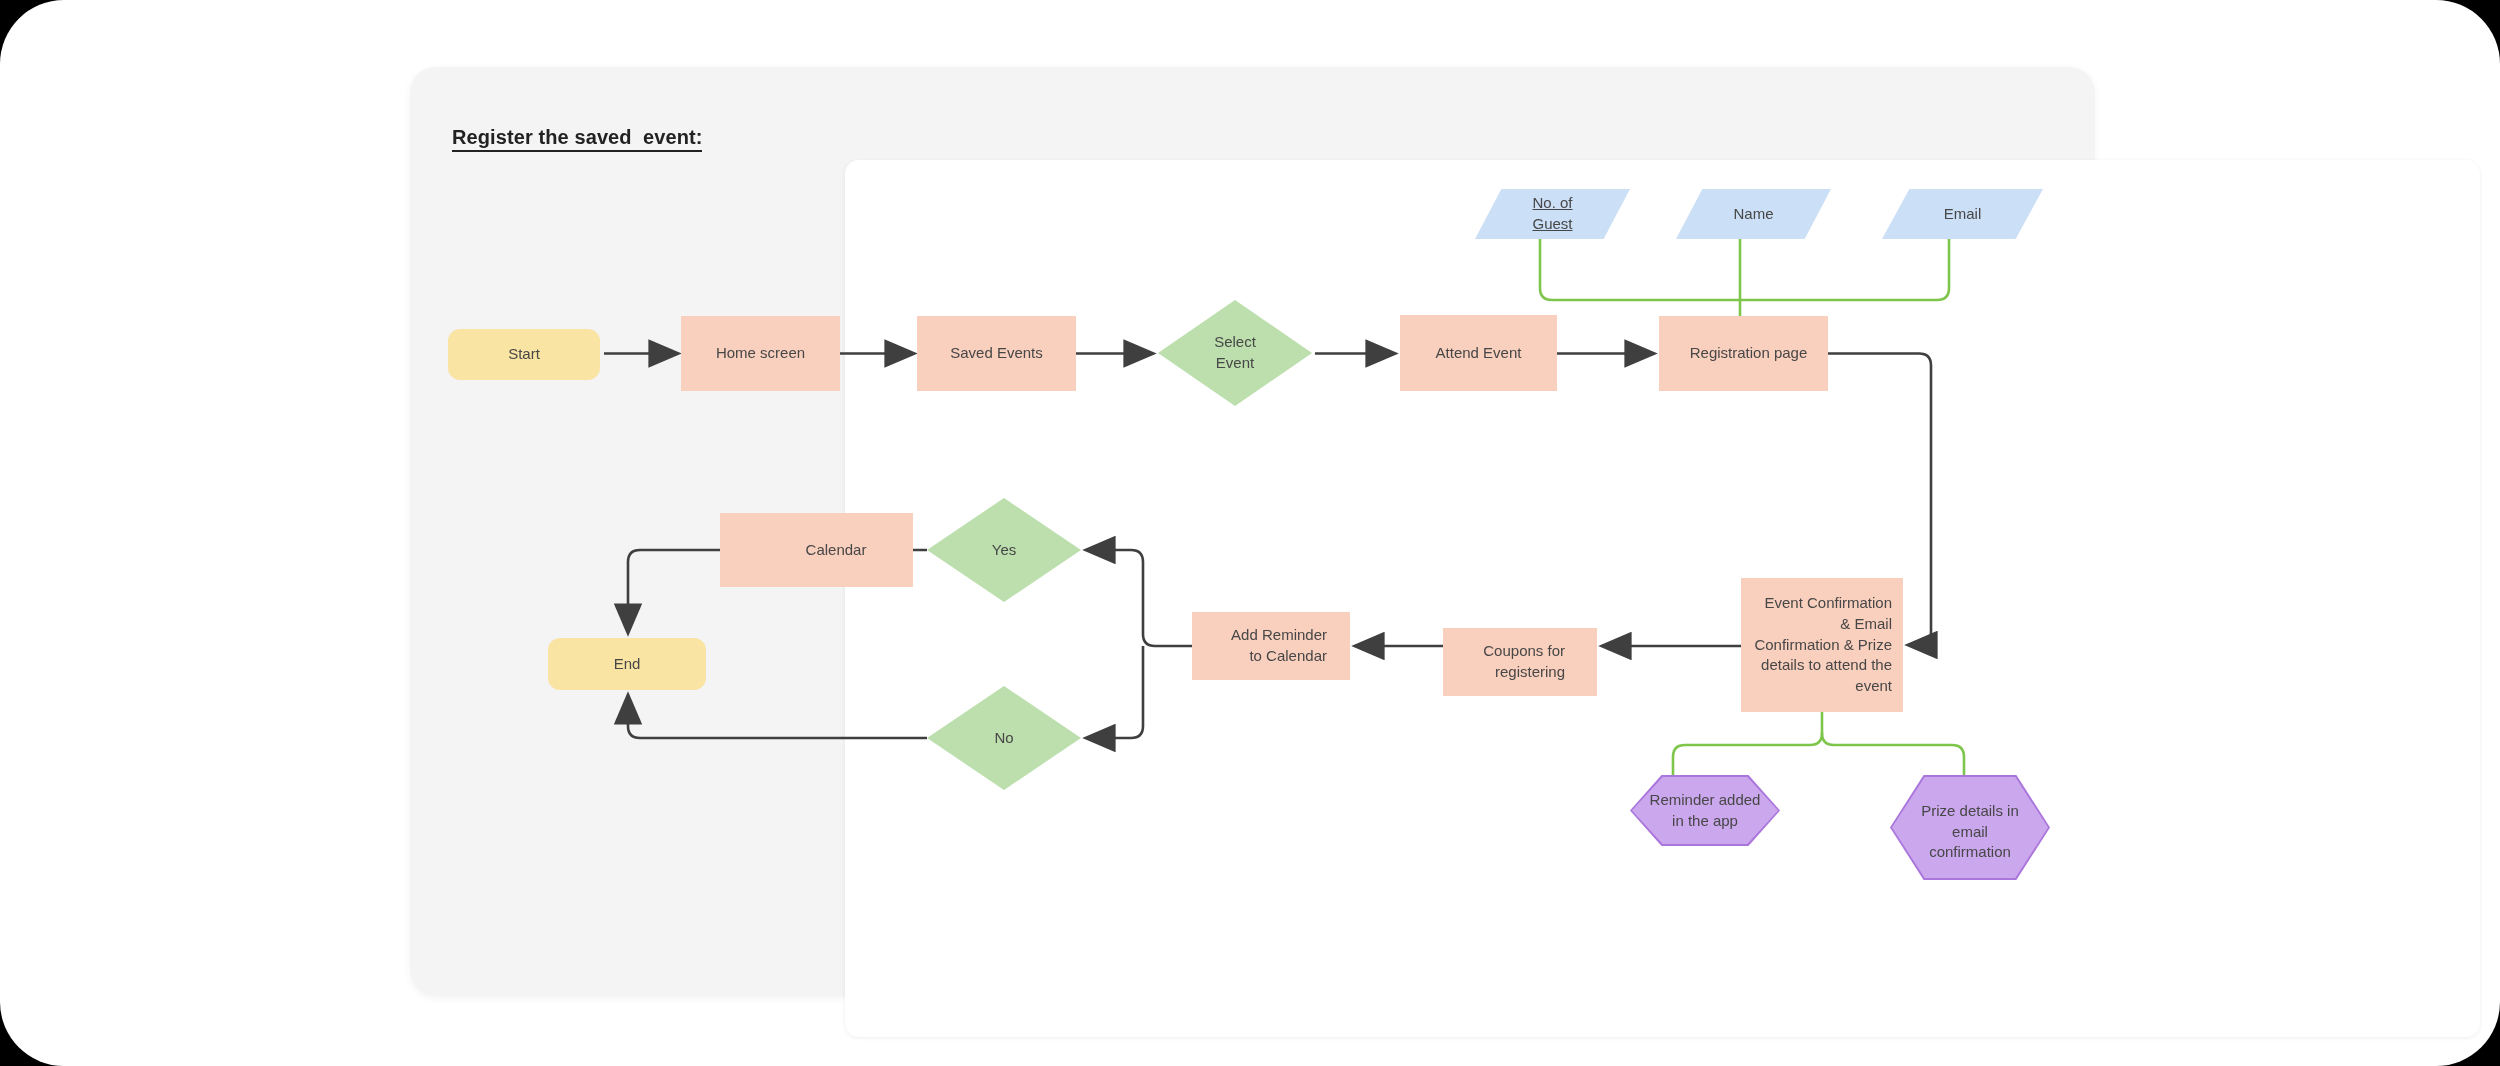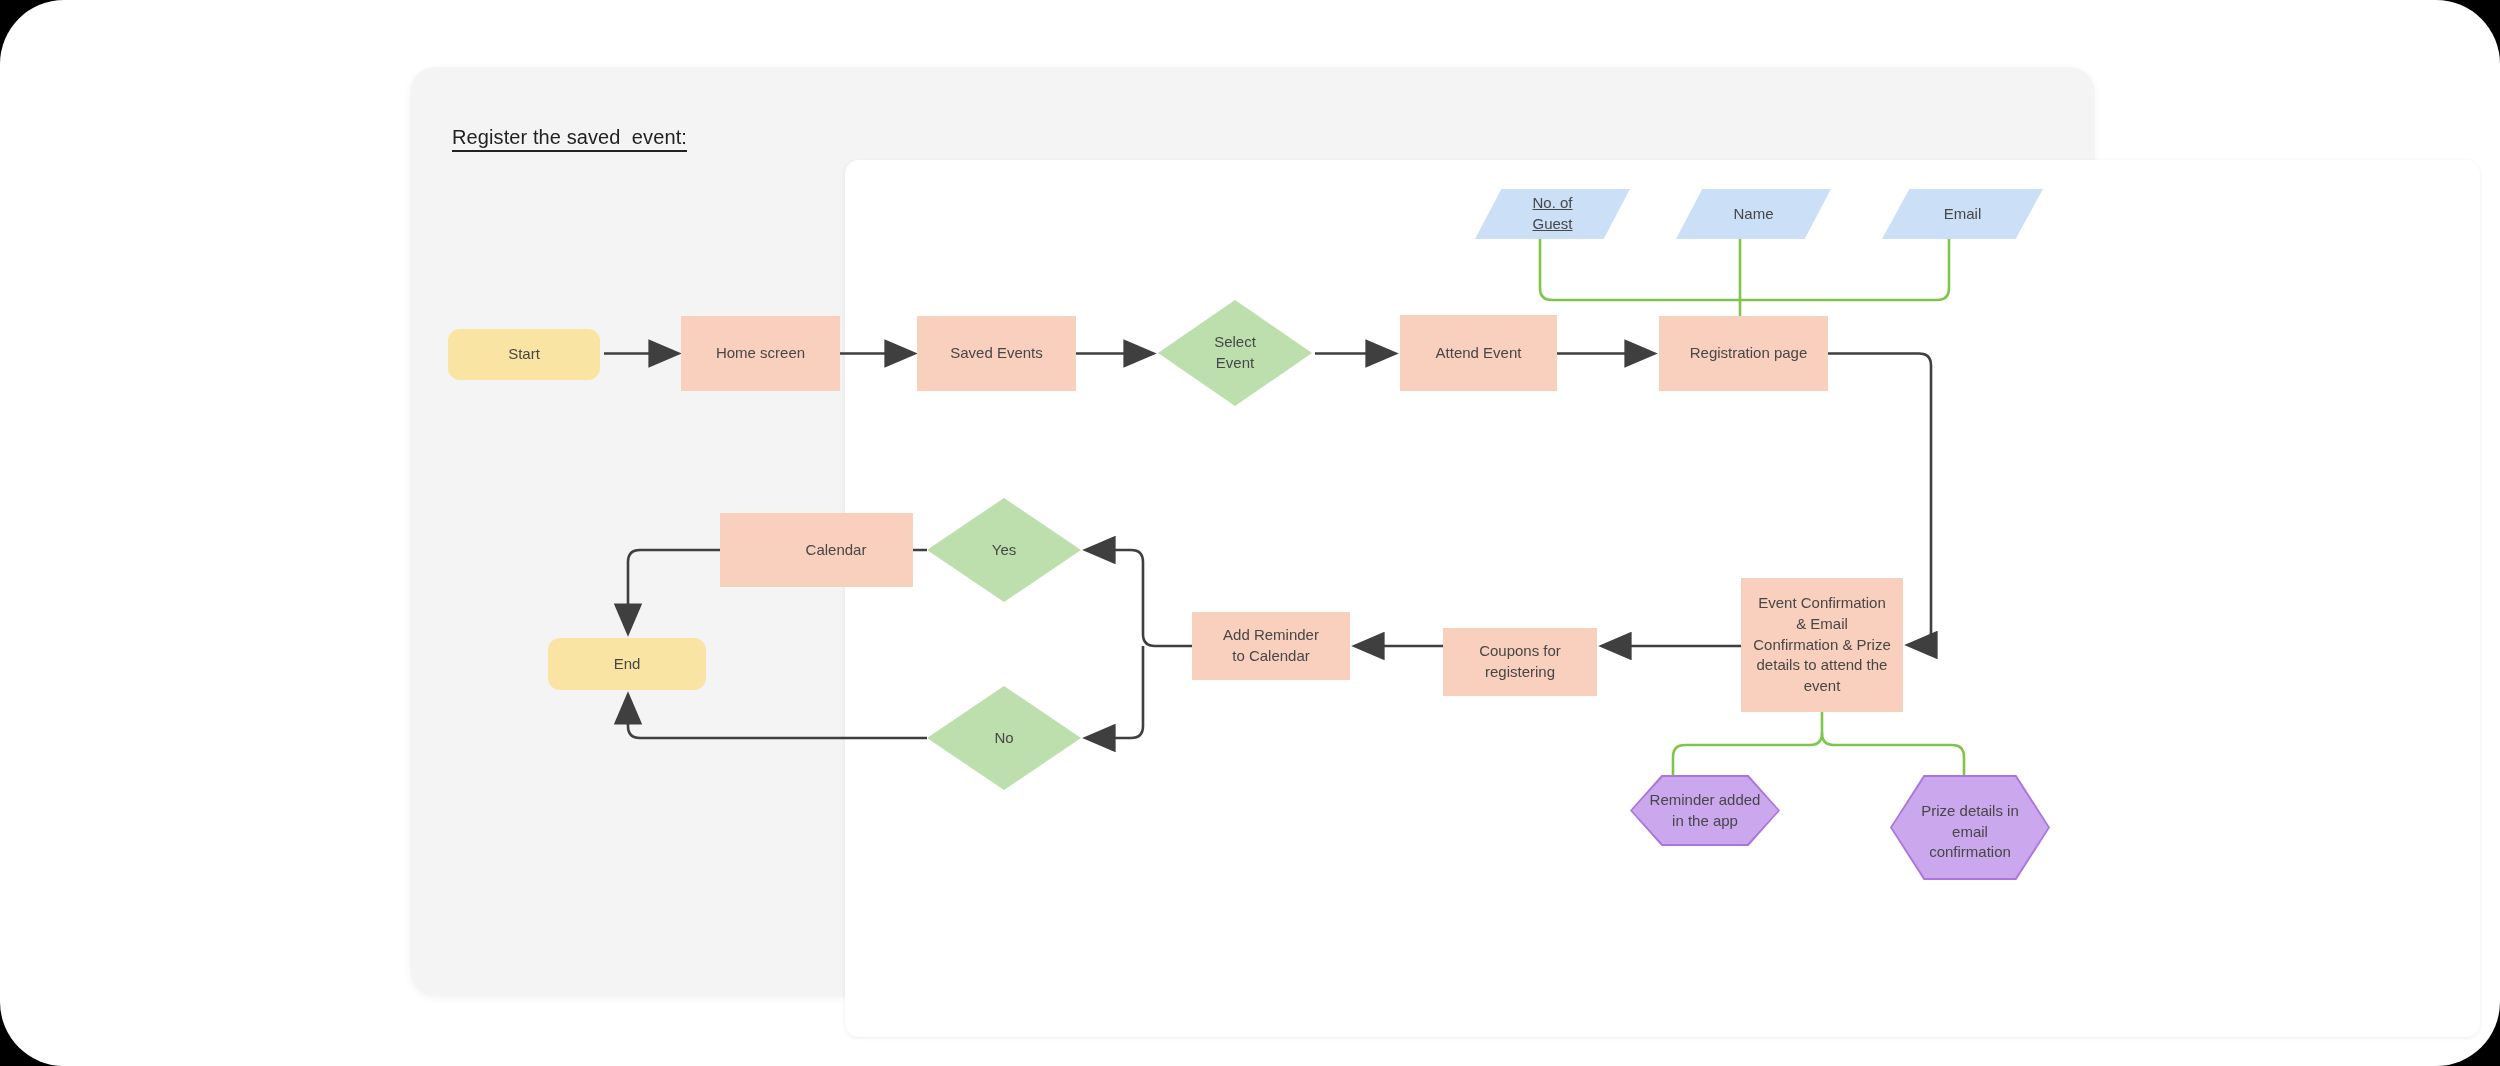--- a/index.html
+++ b/index.html
@@ -3,28 +3,28 @@
 <meta charset="utf-8">
 <style>
   html,body{margin:0;padding:0;background:#000;}
   .stage{position:relative;width:2500px;height:1066px;background:#000;overflow:hidden;
          font-family:"Liberation Sans","DejaVu Sans",sans-serif;}
   .page{position:absolute;inset:0;background:var(--c-page,#fff);border-radius:64px;}
   .board{position:absolute;left:410px;top:67px;width:1685px;height:929px;
          background:var(--c-board,#f4f4f5);border-radius:26px;box-shadow:0 2px 8px rgba(0,0,0,.05);}
   .sheet{position:absolute;left:435px;top:93px;width:1635px;height:877px;
          background:var(--c-sheet,#fff);border-radius:14px;box-shadow:0 1px 4px rgba(0,0,0,.07);}
-  .title{position:absolute;left:452px;top:126px;font-size:20px;font-weight:normal;
+  .title{position:absolute;left:452px;top:126px;font-size:20px;font-weight:bold;
          color:var(--c-title,#222);white-space:pre;border-bottom:2px solid var(--c-title,#222);
          padding-bottom:1px;letter-spacing:.1px;}
   svg.wires{position:absolute;left:0;top:0;width:2500px;height:1066px;pointer-events:none;}
   .node{position:absolute;display:flex;align-items:center;justify-content:center;
         text-align:center;color:var(--c-text,#474747);font-size:15px;line-height:1.38;}
   .node .lbl{position:relative;z-index:2;}
-  .shape-rect{background:var(--c-process);}
+  .shape-rect{background:var(--c-process);text-align:right;}
   .shape-round{background:var(--c-terminator);border-radius:12px;}
   .shape-diamond{background:var(--c-decision);clip-path:polygon(50% 0,100% 50%,50% 100%,0 50%);}
   .shape-para{background:var(--c-data);clip-path:polygon(17% 0,100% 0,83% 100%,0 100%);}
   .shape-hex{background:var(--c-noteborder);clip-path:polygon(0 50%,21% 0,79% 0,100% 50%,79% 100%,21% 100%);}
   .shape-hex .fill{position:absolute;inset:2px;background:var(--c-notefill);
         clip-path:polygon(0 50%,21% 0,79% 0,100% 50%,79% 100%,21% 100%);z-index:1;}
 </style>
 </head>
 <body>
 

